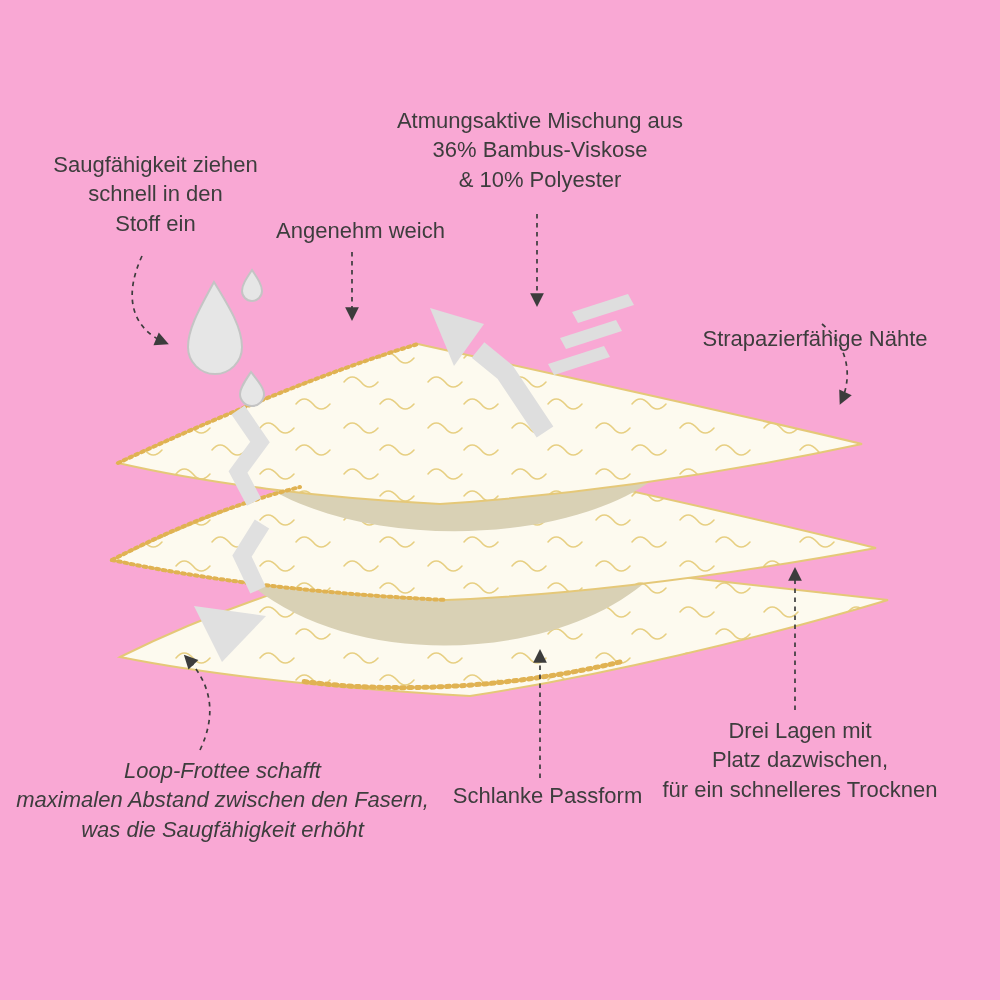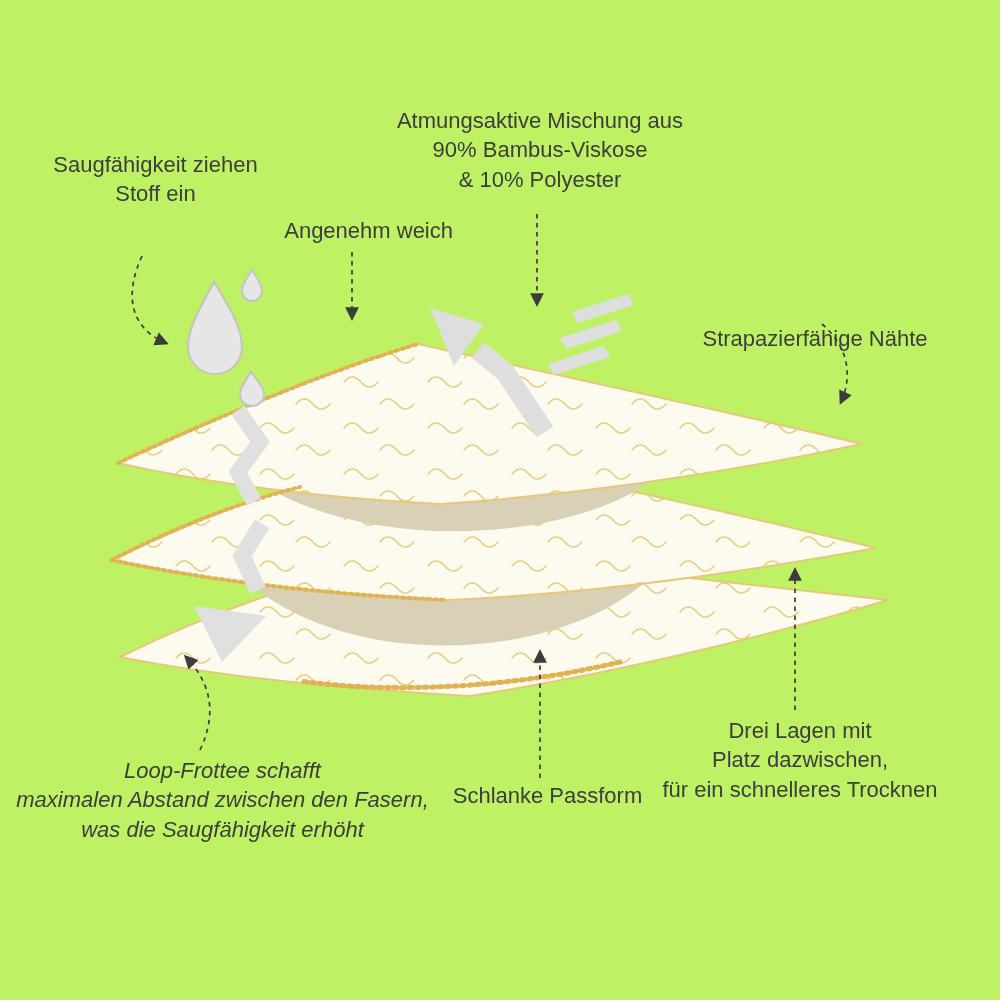--- a/index.html
+++ b/index.html
@@ -1,25 +1,25 @@
 <!DOCTYPE html>
 <html><head>
 <meta charset="utf-8">
 <style>
   html,body{margin:0;padding:0;background:#ffffff;}
   .stage{
-    position:relative;width:1000px;height:1000px;background:#bef264;overflow:hidden;
+    position:relative;width:1000px;height:1000px;background:#f9a8d4;overflow:hidden;
     font-family:"Liberation Sans", sans-serif;color:#3d3d3d;
   }
   .art{position:absolute;inset:0;width:1000px;height:1000px;}
   .lbl{position:absolute;font-size:22px;line-height:1.34;text-align:center;color:#3d3d3d;}
   .lbl div{white-space:nowrap;}
   .lbl-mixture{left:365px;top:106px;width:350px;}
   .lbl-liquids{left:48px;top:150px;width:215px;}
-  .lbl-soft{left:268px;top:216px;width:185px;text-align:right;}
+  .lbl-soft{left:268px;top:216px;width:185px;}
   .lbl-seams{left:695px;top:288px;width:240px;margin-top:36px;}
   .lbl-loop{left:10px;top:756px;width:425px;font-style:italic;}
   .lbl-fit{left:450px;top:781px;width:195px;}
   .lbl-drying{left:650px;top:716px;width:300px;}
 </style>
 </head>
 <body>
 
 <div class="stage">
 
@@ -94,26 +94,27 @@
       <path d="M537,214 L537,304" marker-end="url(#ah)"></path>
       <path d="M822,324 C850,348 852,378 841,402" marker-end="url(#ah)"></path>
       <path d="M200,750 C218,712 210,682 186,657" marker-end="url(#ah)"></path>
       <path d="M540,778 L540,652" marker-end="url(#ah)"></path>
       <path d="M795,710 L795,570" marker-end="url(#ah)"></path>
     </g>
   </svg>
 
   <div class="lbl lbl-mixture">
     <div>Atmungsaktive Mischung aus</div>
-    <div>90% Bambus-Viskose</div>
+    <div>36% Bambus-Viskose</div>
     <div>&amp; 10% Polyester</div>
   </div>
 
   <div class="lbl lbl-liquids">
     <div>Saugfähigkeit ziehen</div>
+    <div>schnell in den</div>
     <div>Stoff ein</div>
   </div>
 
   <div class="lbl lbl-soft">
     <div>Angenehm weich</div>
   </div>
 
   <div class="lbl lbl-seams">
     <div>Strapazierfähige Nähte</div>
   </div>

